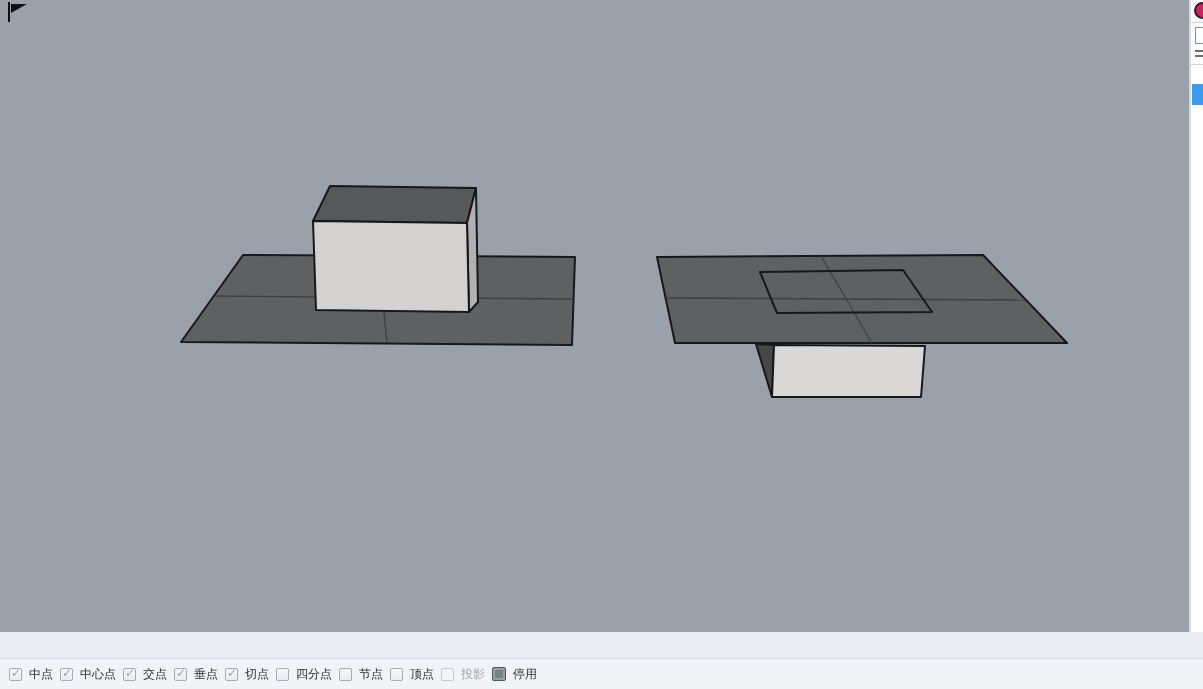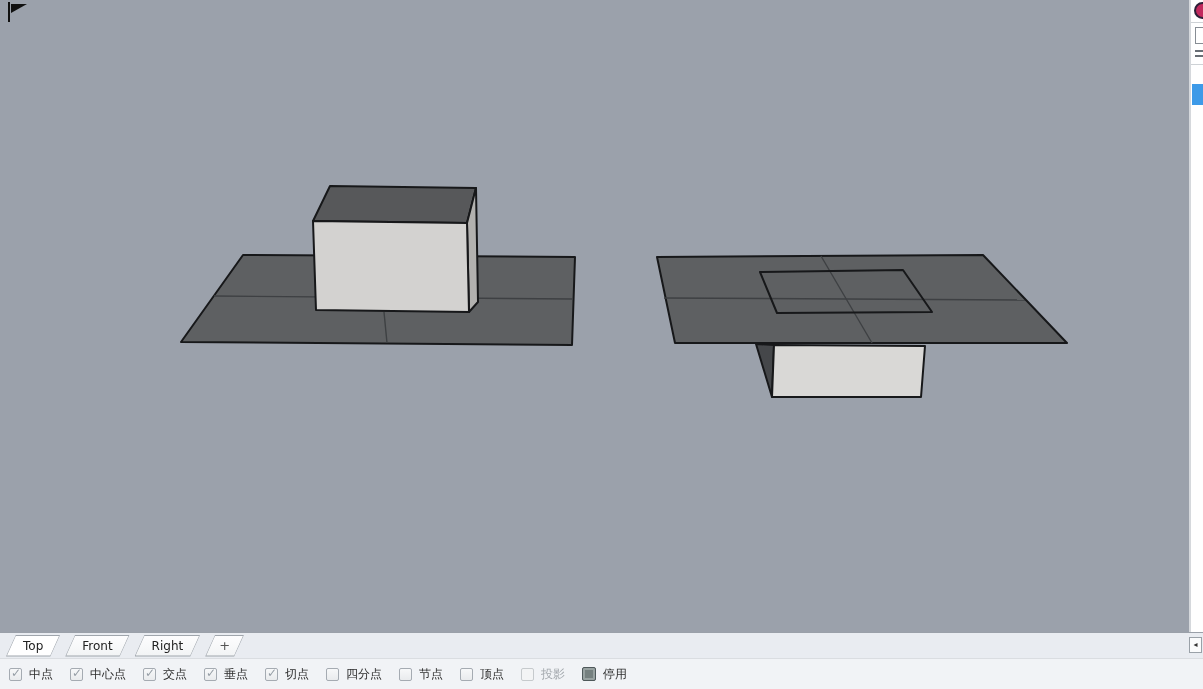--- a/index.html
+++ b/index.html
@@ -22,21 +22,21 @@
 
   
   .tabbar{position:absolute;left:0;top:632px;width:1203px;height:26px;background:var(--bar-bg);border-top:1px solid #9aa0a9;box-sizing:border-box;display:flex;align-items:center;padding-left:6px;}
   .tab{height:22px;margin-right:5px;clip-path:polygon(10px 0,100% 0,calc(100% - 10px) 100%,0 100%);background:#9fa5ac;padding:1px;box-sizing:border-box;cursor:pointer;}
   .tab-inner{height:20px;clip-path:polygon(9px 0,100% 0,calc(100% - 9px) 100%,0 100%);background:linear-gradient(#fdfdfe,#f2f4f5);display:flex;align-items:center;justify-content:center;padding:0 16px;font-size:12px;color:#222;}
   .tab.active .tab-inner{background:#ffffff;}
   .tab.addtab .tab-inner{padding:0 13px;color:#555;font-size:13px;}
   .tab-scroll{position:absolute;right:1px;top:4px;width:13px;height:16px;background:#fafbfc;border:1px solid #9aa1a8;box-sizing:border-box;font-size:8px;line-height:14px;text-align:center;color:#333;cursor:pointer;}
 
   
-  .statusbar{position:absolute;left:0;top:658px;width:1203px;height:31px;background:var(--statusbar-bg);border-top:1px solid #dadde1;box-sizing:border-box;display:flex;align-items:center;gap:17px;padding-left:9px;font-size:12px;color:#2e2e2e;}
+  .statusbar{position:absolute;left:0;top:658px;width:1203px;height:31px;background:var(--statusbar-bg);border-top:1px solid #dadde1;box-sizing:border-box;display:flex;align-items:center;gap:7px;padding-left:9px;font-size:12px;color:#2e2e2e;}
   .os-item{display:flex;align-items:center;gap:7px;white-space:nowrap;}
   .cb{width:13px;height:13px;box-sizing:border-box;background:linear-gradient(#f7f8f9,#e9ebed);border:1px solid #a5abb2;border-radius:2px;position:relative;cursor:pointer;}
   .cb.checked::after{content:"\2713";position:absolute;left:1px;top:-3px;font-size:12px;font-weight:bold;color:#969ea6;}
   .cb.dim{border-color:#c6cacd;background:#f3f4f5;}
   .os-label.dim{color:#a3a8ad;text-align:right;}
   .cb.filled{width:14px;height:14px;background:#75807f;border:1px solid #4e585a;border-radius:2px;box-shadow:inset 0 0 0 2px #98a2a1;}
 </style>
 </head>
 <body>
 
@@ -72,35 +72,20 @@
 
   <div class="right-panel">
     <div class="rp-circle"></div>
     <div class="rp-sep1"></div>
     <div class="rp-page"></div>
     <div class="rp-list"></div>
     <div class="rp-sep2"></div>
     <div class="rp-blue"></div>
   </div>
 
-  <div class="tabbar">
-    <div class="tab active">
-      <div class="tab-inner">Top</div>
-    </div>
-    <div class="tab">
-      <div class="tab-inner">Front</div>
-    </div>
-    <div class="tab">
-      <div class="tab-inner">Right</div>
-    </div>
-    <div class="tab addtab">
-      <div class="tab-inner">+</div>
-    </div>
-    <div class="tab-scroll">◂</div>
-  </div>
 
   <div class="statusbar">
     <div class="os-item">
       <span class="cb checked"></span>
       <span class="os-label">中点</span>
     </div>
     <div class="os-item">
       <span class="cb checked"></span>
       <span class="os-label">中心点</span>
     </div>

